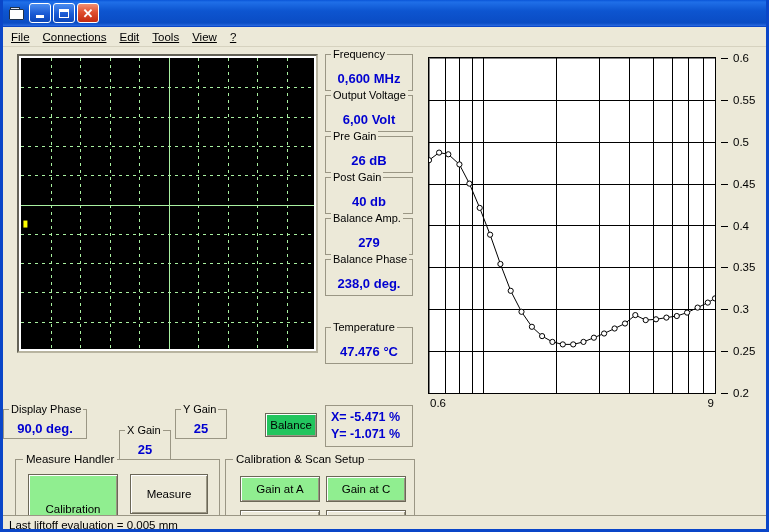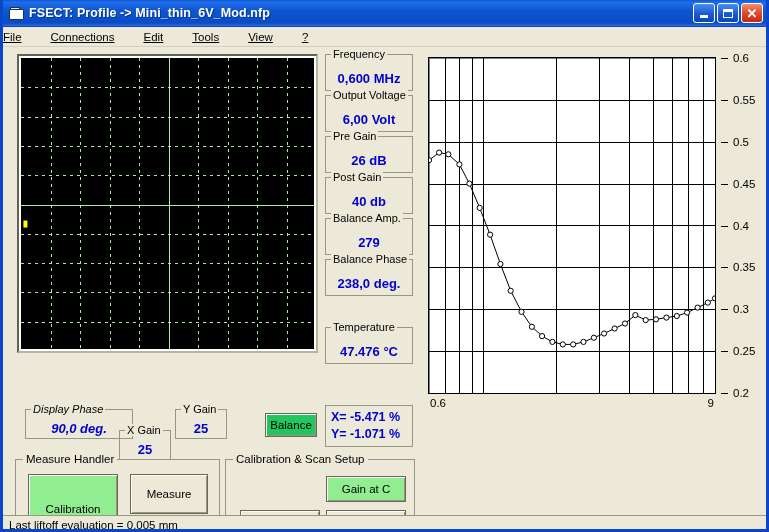--- a/index.html
+++ b/index.html
@@ -39,21 +39,21 @@
     display:flex;align-items:center;justify-content:center;cursor:pointer;
   }
   .tb-btn.close{background:linear-gradient(to bottom,#f29074,#e05030 45%,#c32a10);}
   .gl-min{width:8px;height:3px;background:#fff;margin-top:7px;}
   .gl-max{width:10px;height:9px;border:1px solid #fff;border-top-width:3px;box-sizing:border-box;background:transparent;}
   .gl-close{color:#fff;font-size:13px;font-weight:bold;line-height:1;font-family:"Liberation Sans",sans-serif;}
 
   
   .menubar{
     height:19px;background:#ece9d8;display:flex;align-items:center;
-    gap:29px;border-bottom:1px solid #d6d2bf;
+    padding-left:8px;gap:13px;border-bottom:1px solid #d6d2bf;
   }
   .menuitem{font-size:11.5px;color:#000;cursor:default;white-space:nowrap;}
   .menuitem u{text-decoration:underline;}
 
   
   .client{position:relative;width:100%;height:486px;background:#ece9d8;}
 
   
   .scope-wrap{
     position:absolute;left:14px;top:7px;width:301px;height:299px;
@@ -156,21 +156,20 @@
 </head>
 <body>
 
 <div class="window">
 
   <div class="titlebar">
     <div class="tb-icon">
       <div class="flap"></div>
         <div class="body"></div>
     </div>
-    <div class="tb-title">FSECT: Profile -&gt; Mini_thin_6V_Mod.nfp</div>
     <div class="tb-buttons">
       <div class="tb-btn">
           <div class="gl-min"></div>
         </div>
       <div class="tb-btn">
           <div class="gl-max"></div>
         </div>
       <div class="tb-btn close">
           <div class="gl-close">✕</div>
         </div>
@@ -242,21 +241,21 @@
     <div class="gbox rd" id="rdtemp" style="top:272px;margin-top:8px;">
       <span class="legend">Temperature</span>
       <span class="gval">47.476 °C</span>
     </div>
 
     <div class="xybox">
       <div>X= -5.471 %</div>
       <div>Y= -1.071 %</div>
     </div>
 
-    <div class="gbox gsmall" style="left:22px;width:108px;font-style:italic;">
+    <div class="gbox gsmall" style="left:0;width:84px;">
       <span class="legend">Display Phase</span>
       <span class="gval">90,0  deg.</span>
     </div>
     <div class="gbox gsmall" style="left:116px;width:52px;margin-top:21px;">
       <span class="legend">X Gain</span>
       <span class="gval">25</span>
     </div>
     <div class="gbox gsmall" style="left:172px;width:52px;">
       <span class="legend">Y Gain</span>
       <span class="gval">25</span>
@@ -352,20 +351,23 @@
       <div class="btn" style="left:114px;top:14px;width:78px;height:40px;">
         <span>Measure</span>
       </div>
       <div class="btn focus" style="left:116px;top:62px;width:76px;height:22px;">
         <span class="inner">Test Stability</span>
       </div>
     </div>
 
     <div class="panel" style="left:222px;top:412px;width:190px;height:98px;">
       <span class="legend">Calibration &amp; Scan Setup</span>
+      <div class="btn green" style="left:14px;top:16px;width:80px;height:26px;">
+        <span>Gain at A</span>
+      </div>
       <div class="btn green" style="left:100px;top:16px;width:80px;height:26px;">
         <span>Gain at C</span>
       </div>
       <div class="btn" style="left:14px;top:50px;width:80px;height:34px;">
         <span>Scan Option</span>
       </div>
       <div class="btn" style="left:100px;top:50px;width:80px;height:34px;">
         <span>Balance at all frequencies</span>
       </div>
     </div>

